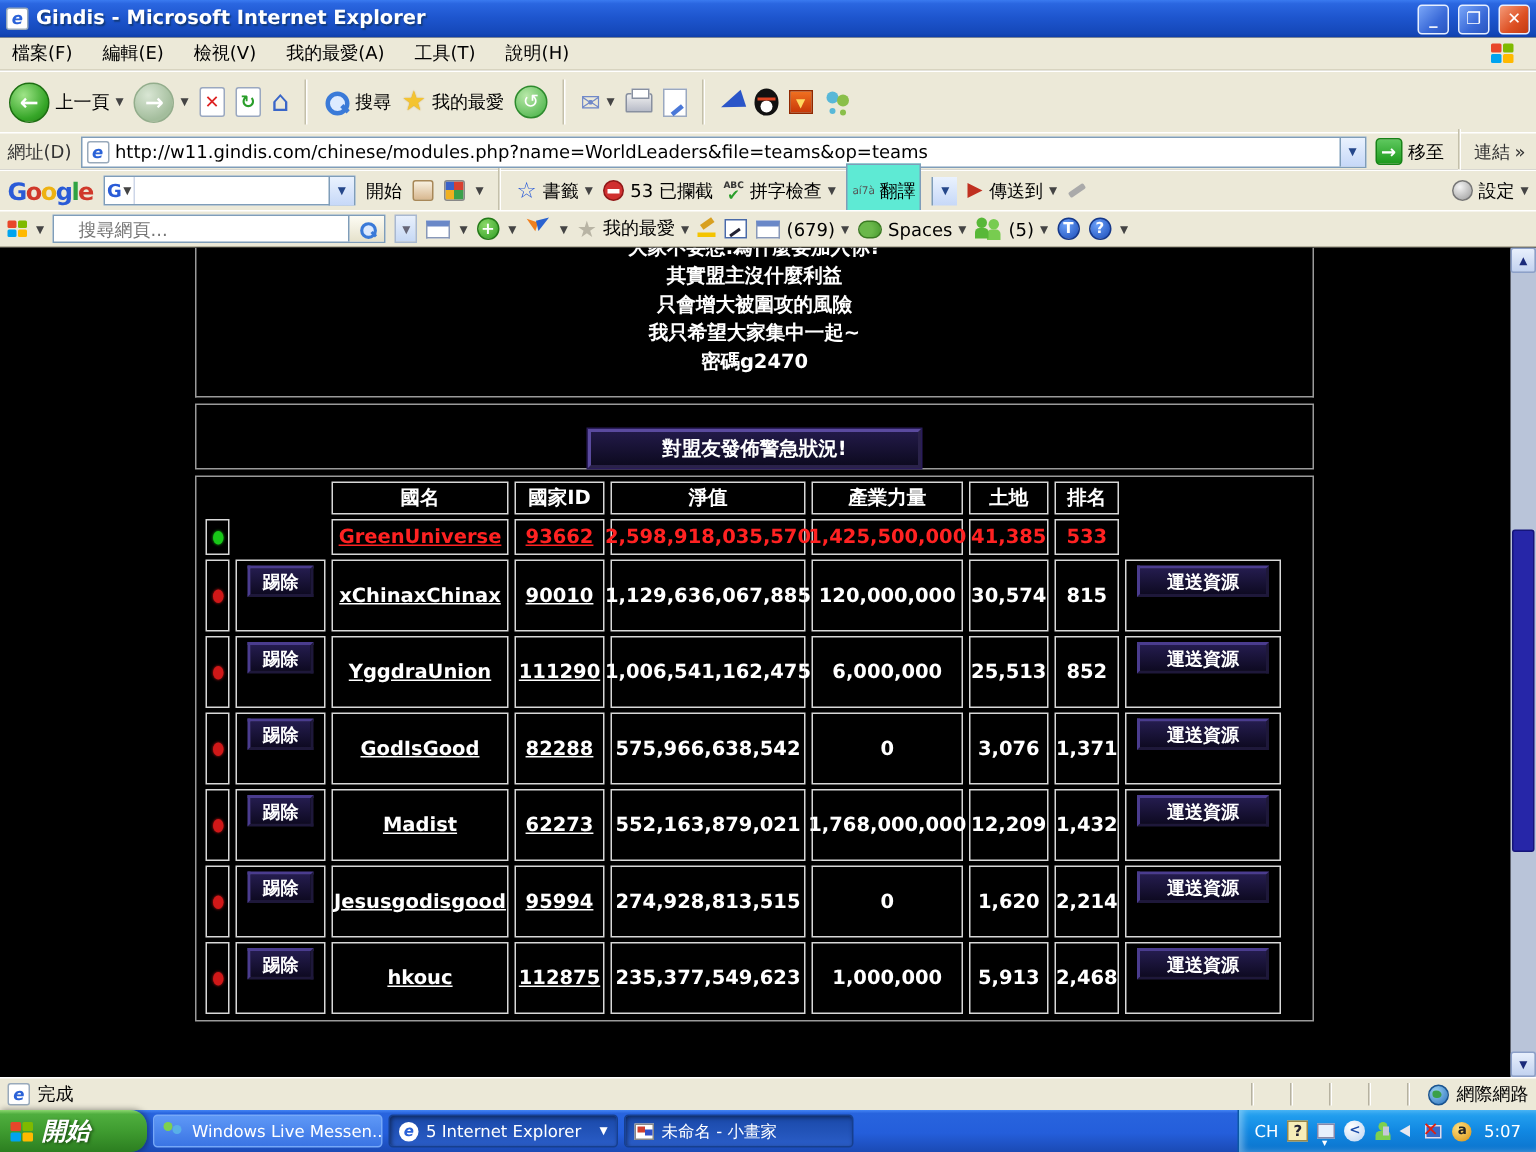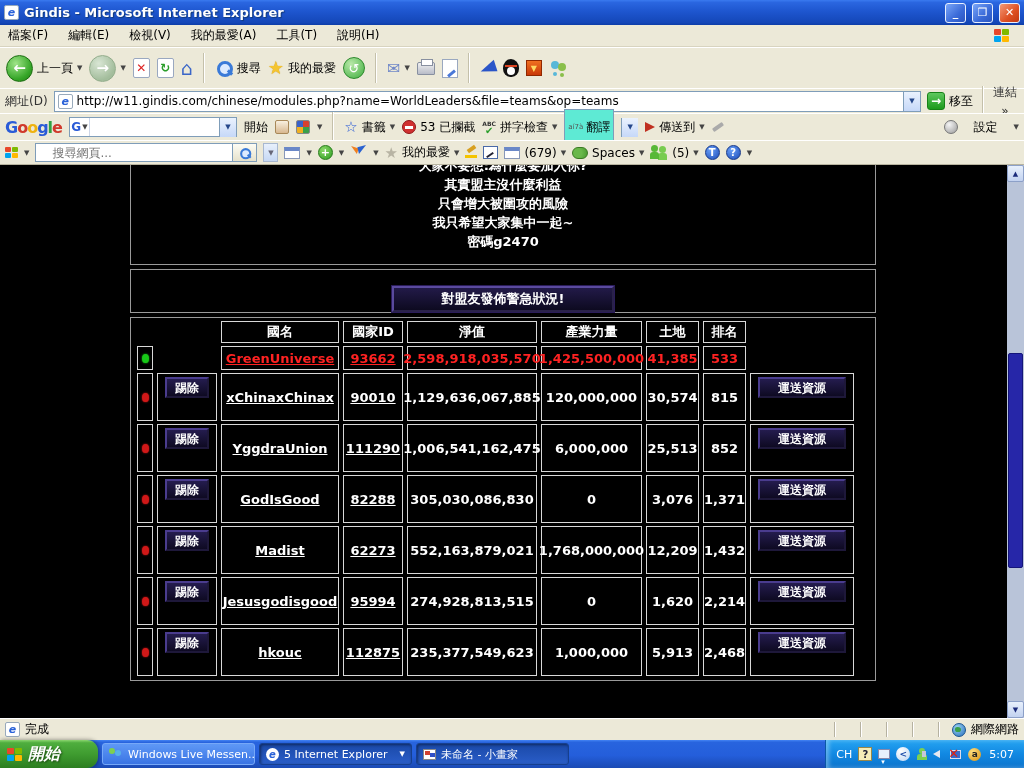--- a/index.html
+++ b/index.html
@@ -60,21 +60,21 @@
   .ico-people::after { content:""; position:absolute; left:9px; top:3px; width:8px; height:8px; border-radius:50%; background:#8abf4a; box-shadow:0 8px 0 -2px #8abf4a; }
 
   
   .addrbar { height:25px; flex:0 0 25px; background:#ece9d8; border-top:1px solid #fff; display:flex; align-items:center; padding:0 5px; gap:6px; }
   .addr-label { font-size:12px; color:#333; }
   .addr-box { flex:1; height:21px; border:1px solid #7f9db9; background:#fff; display:flex; align-items:center; padding-left:3px; gap:4px; }
   .addr-box input { border:none; outline:none; flex:1; font-size:12px; color:#000; background:transparent; }
   .combo-dd { width:17px; height:19px; background:linear-gradient(#eaf2fe,#c6d8f8); border-left:1px solid #7f9db9; display:flex; align-items:center; justify-content:center; font-size:7px; color:#25478a; }
   .go-wrap { display:flex; align-items:center; gap:4px; font-size:12px; color:#000; }
   .go-icon { width:18px; height:18px; background:linear-gradient(#5ec85e,#1d9a1d); border:1px solid #178217; border-radius:3px; color:#fff; font-weight:bold; font-size:12px; display:flex; align-items:center; justify-content:center; }
-  .links-wrap { display:flex; align-items:center; gap:3px; font-size:12px; color:#333; padding-right:2px;flex-direction:column; }
+  .links-wrap { display:flex; align-items:center; gap:3px; font-size:12px; color:#333; padding-right:2px; }
 
   
   .gbar { height:27px; flex:0 0 27px; background:#ece9d8; border-top:1px solid #fff; display:flex; align-items:center; padding:0 5px; gap:7px; font-size:12px; color:#000; }
   .glogo { font-family:"DejaVu Serif","Liberation Serif",serif; font-weight:bold; font-size:16px; letter-spacing:-1px; }
   .glogo .c1{color:#2a5bd7;} .glogo .c2{color:#d0392b;} .glogo .c3{color:#eeb211;} .glogo .c4{color:#2a5bd7;} .glogo .c5{color:#30a342;} .glogo .c6{color:#d0392b;}
   .gsearch { width:168px; height:20px; border:1px solid #7f9db9; background:#fff; display:flex; align-items:center; }
   .g-g { width:20px; height:18px; border-right:1px solid #cdd6e8; color:#2a5bd7; font-weight:bold; font-size:12px; display:flex; align-items:center; justify-content:center; gap:1px; }
   .gsearch .fillsp { flex:1; }
   .gicon { width:14px; height:14px; border-radius:2px; }
   .ico-newsg { background:linear-gradient(#f8f0e0,#d8b890); border:1px solid #a88858; }
@@ -82,21 +82,21 @@
   .gstar { color:#2a5bd7; font-size:15px; }
   .ico-block { width:14px; height:14px; border-radius:50%; background:#d03030; border:1px solid #901818; position:relative; }
   .ico-block::after { content:""; position:absolute; left:2px; top:5px; width:8px; height:3px; background:#fff; }
   .abc-check { display:flex; flex-direction:column; align-items:center; line-height:7px; }
   .abc-check .abc { font-size:6px; font-weight:bold; color:#333; }
   .abc-check .chk { color:#2a9e2a; font-size:10px; font-weight:bold; }
   .trans-chip { display:flex; align-items:center; border:1px solid #7f9db9; background:#5eead4; height:36px; padding:0 3px; gap:3px; }
   .trans-mini { font-size:7px; color:#555; line-height:7px; }
   .ico-send { width:0; height:0; border-top:5px solid transparent; border-bottom:5px solid transparent; border-left:10px solid #c03020; }
   .ico-pen-gray { width:12px; height:4px; background:#aaa; border-radius:1px; transform:rotate(-35deg); }
-  .gset { margin-left:auto; display:flex; align-items:center; gap:16px; }
+  .gset { margin-left:auto; display:flex; align-items:center; gap:4px; }
   .ico-sphere { width:14px; height:14px; border-radius:50%; background:radial-gradient(circle at 35% 30%,#f4f4f4,#9a9a9a); border:1px solid #777; }
 
   
   .lbar { height:25px; flex:0 0 25px; background:#ece9d8; border-top:1px solid #fff; border-bottom:1px solid #b8b4a0; display:flex; align-items:center; padding:0 5px; gap:6px; font-size:12px; color:#000; }
   .lsearch { width:222px; height:19px; border:1px solid #7f9db9; background:#fff; display:flex; align-items:center; }
   .lsearch input { border:none; outline:none; flex:1; font-size:12px; padding-left:4px; background:transparent;margin-left:12px; }
   .lsearch-btn { width:24px; height:17px; background:linear-gradient(#fdfcf4,#e6e2cc); border-left:1px solid #7f9db9; display:flex; align-items:center; justify-content:center; }
   .mag.mini { transform:scale(.7); }
   .gray-dd { width:15px; height:19px; background:linear-gradient(#e8f0fc,#c6d8f4); border:1px solid #a8b8d0; display:flex; align-items:center; justify-content:center; font-size:7px; color:#667; }
   .ico-form { width:16px; height:12px; background:#fff; border:1px solid #8898b8; border-top:4px solid #6a88c8; }
@@ -472,21 +472,21 @@
             </div>
 
           <div class="cell dotcell">
               <span class="dot red"></span>
             </div>
           <div class="cell btncell">
               <button class="dbtn kick">踢除</button>
             </div>
           <div class="cell link">GodIsGood</div>
           <div class="cell link">82288</div>
-          <div class="cell">305,030,086,830</div>
+          <div class="cell">575,966,638,542</div>
           <div class="cell">0</div>
           <div class="cell">3,076</div>
           <div class="cell">1,371</div>
           <div class="cell btncell">
               <button class="dbtn transport">運送資源</button>
             </div>
 
           <div class="cell dotcell">
               <span class="dot red"></span>
             </div>

